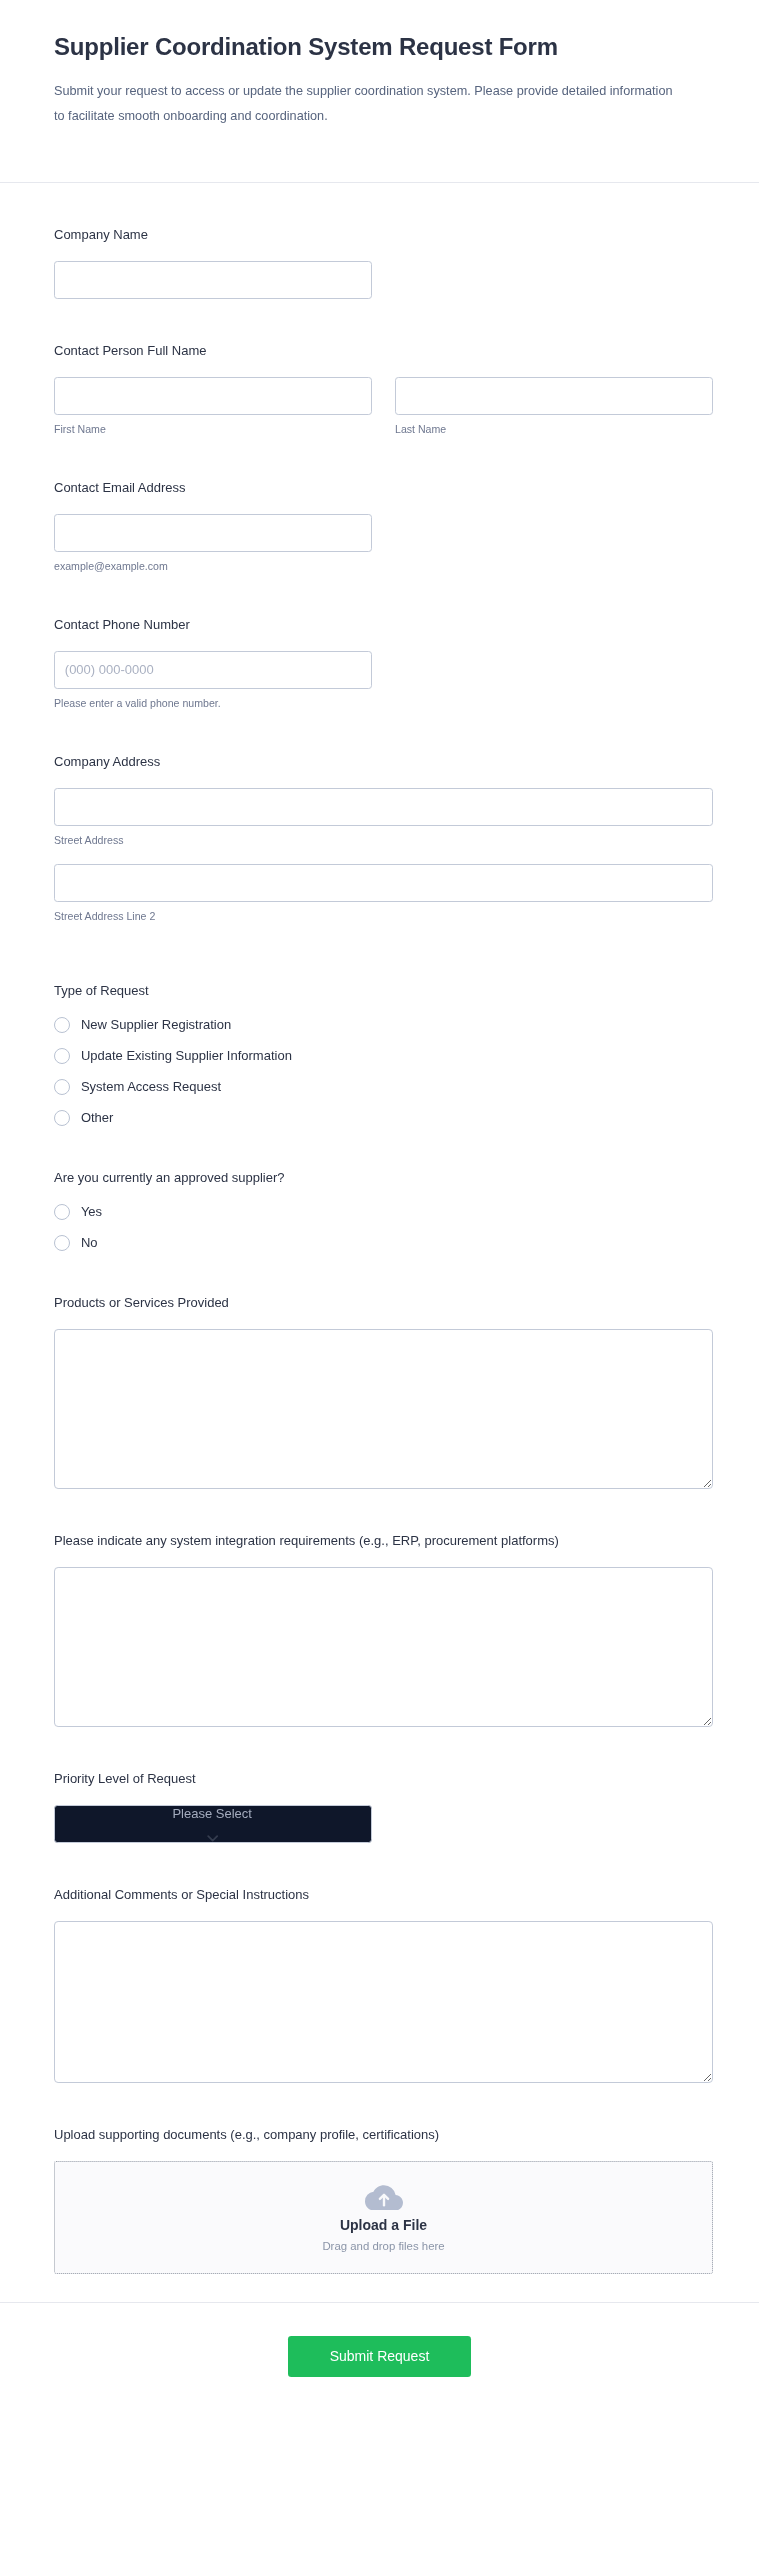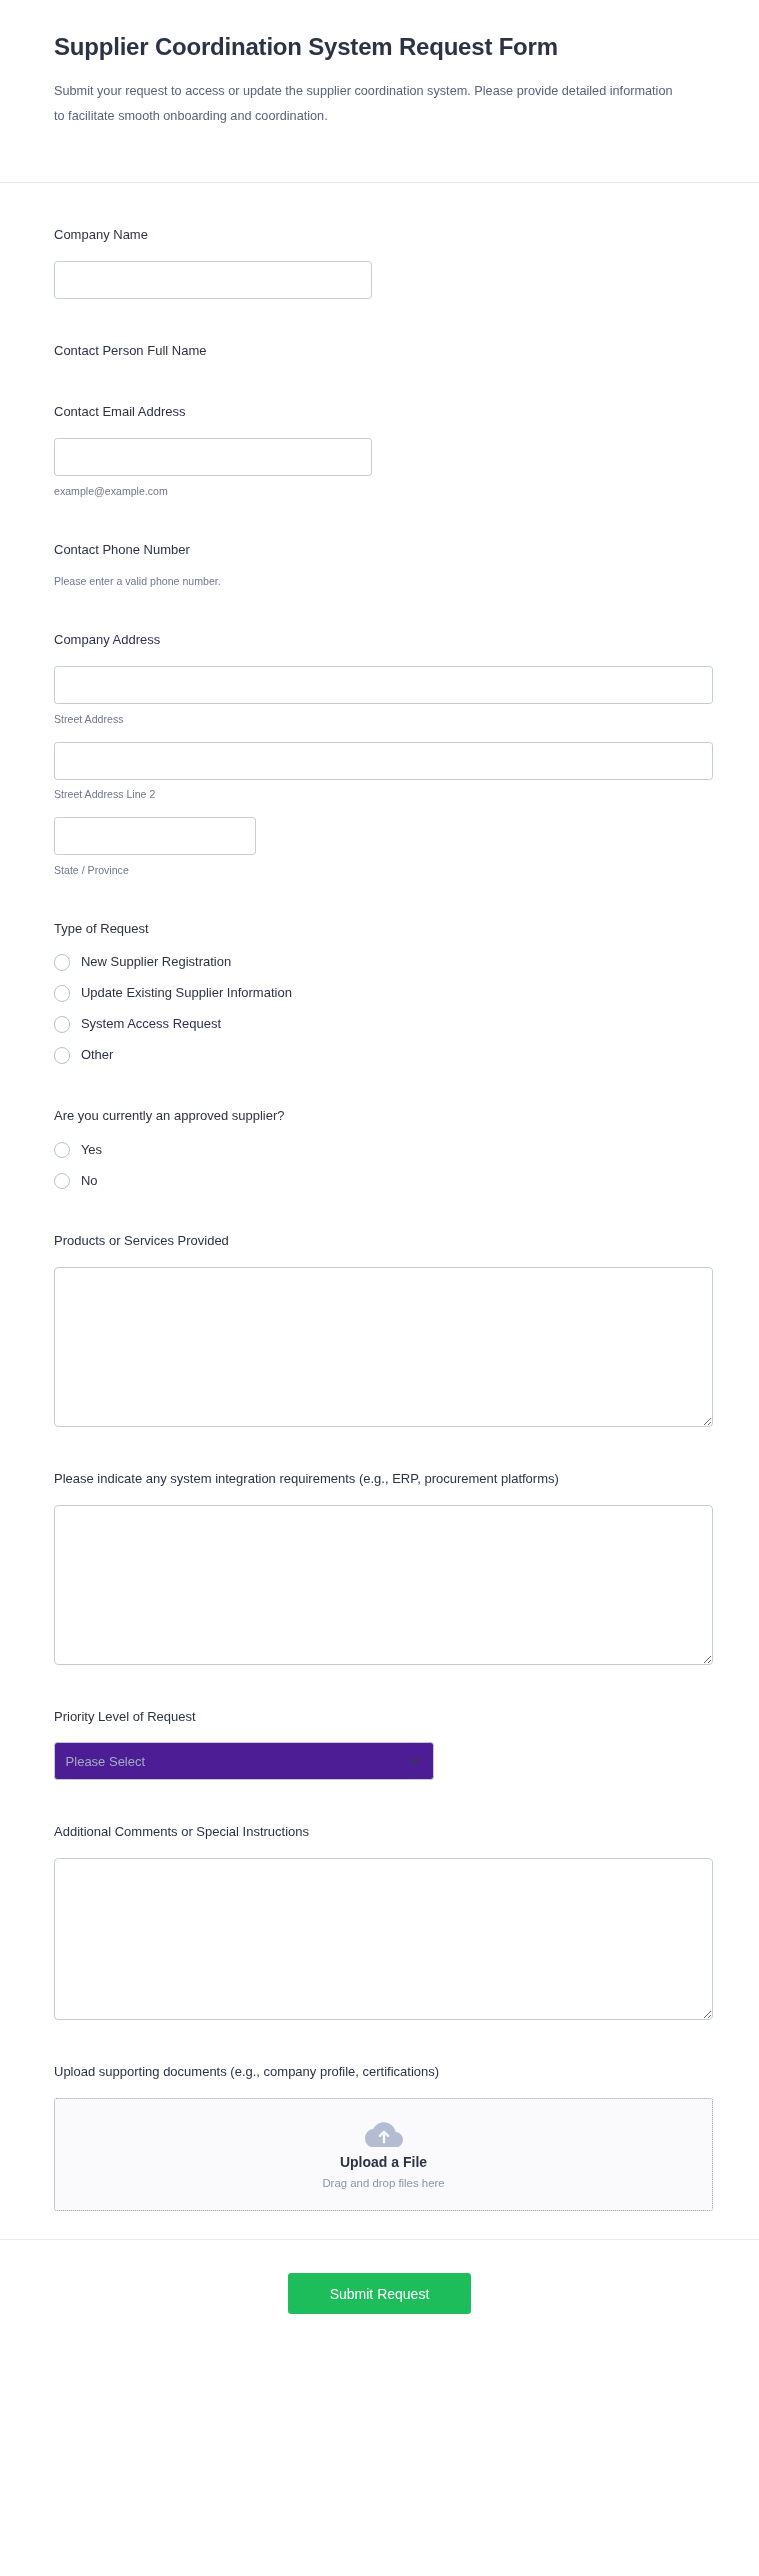--- a/index.html
+++ b/index.html
@@ -114,30 +114,31 @@
     padding: 8.2px 9.8px;
     font-family: inherit;
     font-size: 13px;
     color: #2c3345;
     resize: vertical;
     outline: none;
   }
 
   
   .select-box {
-    width: 380px;
+    width: 318px;
     height: 38px;
     border: 0.8px solid #c3cad8;
     border-radius: 3.3px;
-    background: #4c1d95;
+    background: #0f172a;
     display: flex;
     align-items: center;
     justify-content: space-between;
     padding: 0 12.2px 0 10.6px;
     cursor: pointer;
+    flex-direction: column;
   }
   .select-placeholder { font-size: 13px; color: #a4acbe; }
   .chevron-svg { display: block; }
 
   
   .upload-box {
     width: 100%;
     height: 113px;
     border: 0.8px dotted #9097a3;
     border-radius: 2.4px;
@@ -195,51 +196,58 @@
 
   <main class="form-body">
 
     <div class="question">
       <label class="q-label">Company Name</label>
       <input class="text-input" type="text" value="" style="">
     </div>
 
     <div class="question">
       <label class="q-label">Contact Person Full Name</label>
+      <div class="name-row">
+        <div class="name-col">
+          <input class="text-input full" type="text" value="" style="">
+          <div class="sublabel">First Name</div>
+        </div>
+        <div class="name-col">
+          <input class="text-input full" type="text" value="" style="">
+          <div class="sublabel">Last Name</div>
+        </div>
+      </div>
     </div>
 
     <div class="question">
       <label class="q-label">Contact Email Address</label>
       <input class="text-input" type="text" value="" style="">
       <div class="sublabel">example@example.com</div>
     </div>
 
     <div class="question">
       <label class="q-label">Contact Phone Number</label>
+      <input class="text-input" type="text" placeholder="(000) 000-0000" style="">
       <div class="sublabel">Please enter a valid phone number.</div>
     </div>
 
     <div class="question">
       <label class="q-label">Company Address</label>
 
       <div>
         <input class="text-input full" type="text" value="" style="">
         <div class="sublabel">Street Address</div>
       </div>
 
       <div class="addr-line">
         <input class="text-input full" type="text" value="" style="">
         <div class="sublabel">Street Address Line 2</div>
       </div>
 
       <div class="city-row">
-        <div>
-          <input class="text-input" type="text" value="" style="">
-          <div class="sublabel">State / Province</div>
-        </div>
       </div>
     </div>
 
     <div class="question">
       <label class="q-label">Type of Request</label>
       <div class="radio-row first">
         <span class="radio-circle"></span>
         <span class="radio-text">New Supplier Registration</span>
       </div>
       <div class="radio-row">

